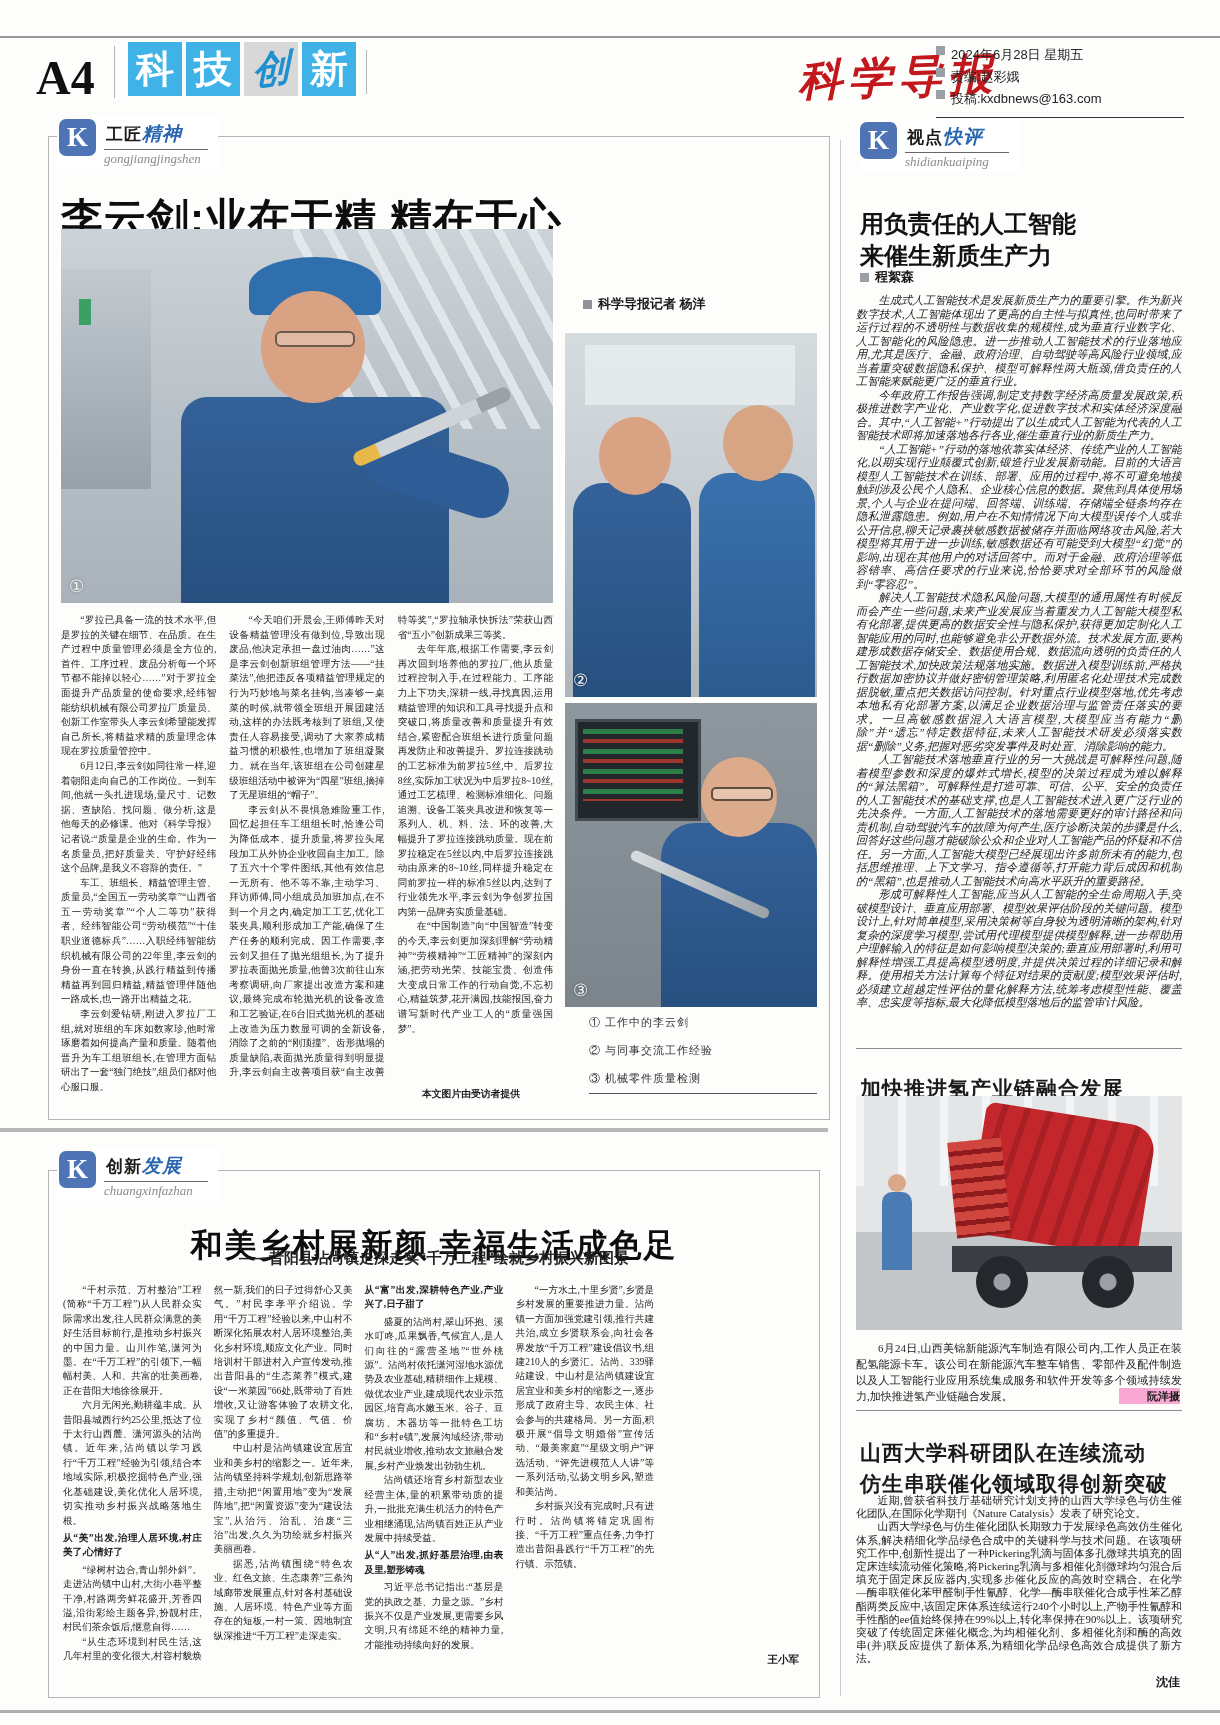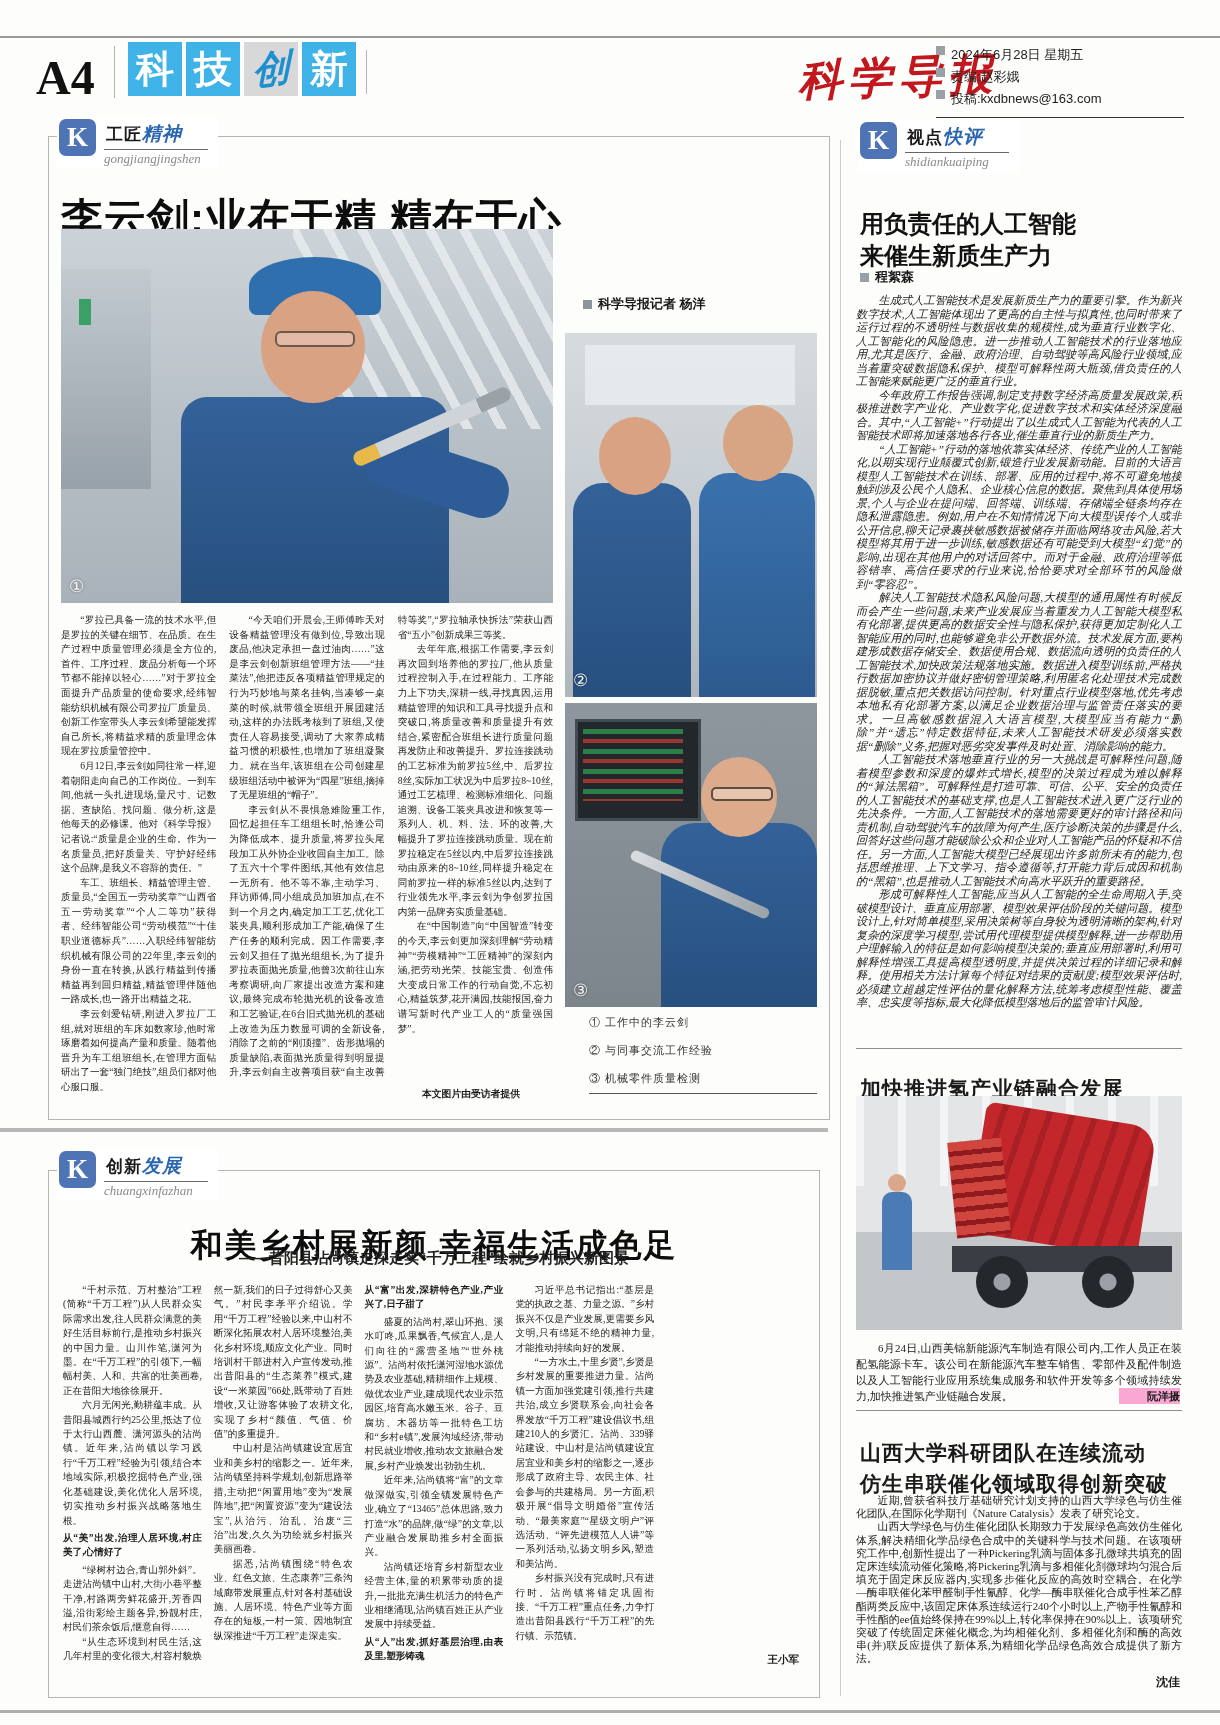--- a/index.html
+++ b/index.html
@@ -293,21 +293,20 @@
     <div class="vg-cols">
         <p>“千村示范、万村整治”工程(简称“千万工程”)从人民群众实际需求出发,往人民群众满意的美好生活目标前行,是推动乡村振兴的中国力量。山川作笔,潇河为墨。在“千万工程”的引领下,一幅幅村美、人和、共富的壮美画卷,正在昔阳大地徐徐展开。</p>
         <p>六月无闲光,勤耕蕴丰成。从昔阳县城西行约25公里,抵达了位于太行山西麓、潇河源头的沾尚镇。近年来,沾尚镇以学习践行“千万工程”经验为引领,结合本地域实际,积极挖掘特色产业,强化基础建设,美化优化人居环境,切实推动乡村振兴战略落地生根。</p>
         <p class="b">从“美”出发,治理人居环境,村庄美了,心情好了</p>
         <p>“绿树村边合,青山郭外斜”。走进沾尚镇中山村,大街小巷平整干净,村路两旁鲜花盛开,芳香四溢,沿街彩绘主题各异,扮靓村庄,村民们茶余饭后,惬意自得……</p>
         <p>“从生态环境到村民生活,这几年村里的变化很大,村容村貌焕然一新,我们的日子过得舒心又美气。”村民李孝平介绍说。学用“千万工程”经验以来,中山村不断深化拓展农村人居环境整治,美化乡村环境,顺应文化产业。同时培训村干部进村入户宣传发动,推出昔阳县的“生态菜养”模式,建设“一米菜园”66处,既带动了百姓增收,又让游客体验了农耕文化,实现了乡村“颜值、气值、价值”的多重提升。</p>
         <p>中山村是沾尚镇建设宜居宜业和美乡村的缩影之一。近年来,沾尚镇坚持科学规划,创新思路举措,主动把“闲置用地”变为“发展阵地”,把“闲置资源”变为“建设法宝”,从治污、治乱、治废“三治”出发,久久为功绘就乡村振兴美丽画卷。</p>
         <p>据悉,沾尚镇围绕“特色农业、红色文旅、生态康养”三条沟域廊带发展重点,针对各村基础设施、人居环境、特色产业等方面存在的短板,一村一策、因地制宜纵深推进“千万工程”走深走实。</p>
         <p class="b">从“富”出发,深耕特色产业,产业兴了,日子甜了</p>
         <p>盛夏的沾尚村,翠山环抱、溪水叮咚,瓜果飘香,气候宜人,是人们向往的“露营圣地”“世外桃源”。沾尚村依托潇河湿地水源优势及农业基础,精耕细作上规模、做优农业产业,建成现代农业示范园区,培育高水嫩玉米、谷子、豆腐坊、木器坊等一批特色工坊和“乡村e镇”,发展沟域经济,带动村民就业增收,推动农文旅融合发展,乡村产业焕发出勃勃生机。</p>
-        <p>近年来,沾尚镇将“富”的文章做深做实,引领全镇发展特色产业,确立了“13465”总体思路,致力打造“水”的品牌,做“绿”的文章,以产业融合发展助推乡村全面振兴。</p>
         <p>沾尚镇还培育乡村新型农业经营主体,量的积累带动质的提升,一批批充满生机活力的特色产业相继涌现,沾尚镇百姓正从产业发展中持续受益。</p>
         <p class="b">从“人”出发,抓好基层治理,由表及里,塑形铸魂</p>
         <p>习近平总书记指出:“基层是党的执政之基、力量之源。”乡村振兴不仅是产业发展,更需要乡风文明,只有绵延不绝的精神力量,才能推动持续向好的发展。</p>
         <p>“一方水土,十里乡贤”,乡贤是乡村发展的重要推进力量。沾尚镇一方面加强党建引领,推行共建共治,成立乡贤联系会,向社会各界发放“千万工程”建设倡议书,组建210人的乡贤汇。沾尚、339驿站建设、中山村是沾尚镇建设宜居宜业和美乡村的缩影之一,逐步形成了政府主导、农民主体、社会参与的共建格局。另一方面,积极开展“倡导文明婚俗”宣传活动、“最美家庭”“星级文明户”评选活动、“评先进模范人人讲”等一系列活动,弘扬文明乡风,塑造和美沾尚。</p>
         <p>乡村振兴没有完成时,只有进行时。沾尚镇将锚定巩固衔接、“千万工程”重点任务,力争打造出昔阳县践行“千万工程”的先行镇、示范镇。</p>
       </div>
     <div class="vg-author">王小军</div>
   </section>
 
   <div class="rule-bottom"></div>

